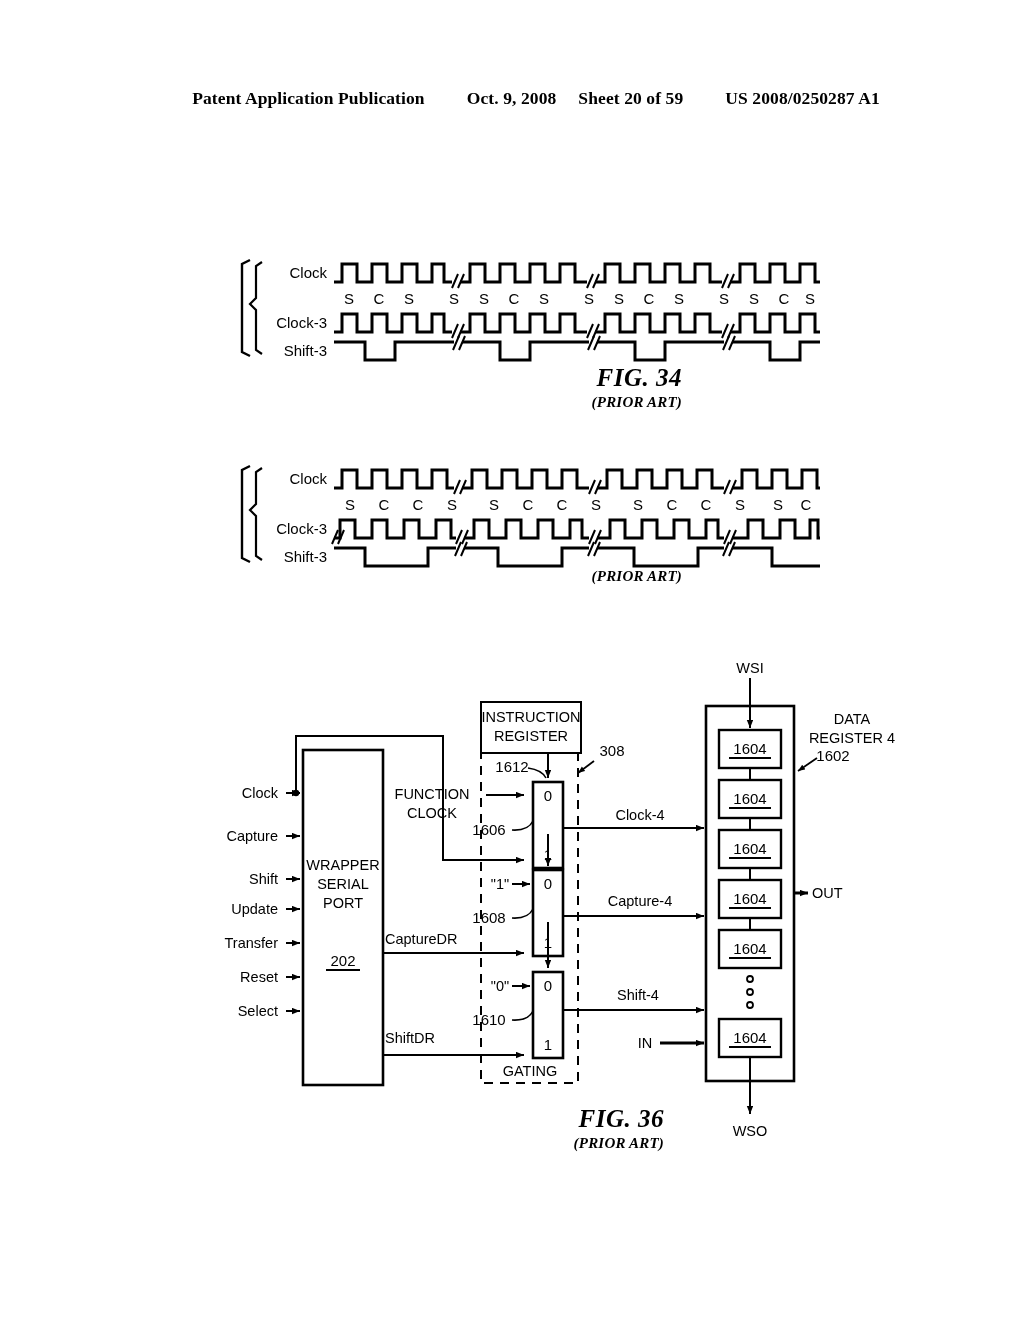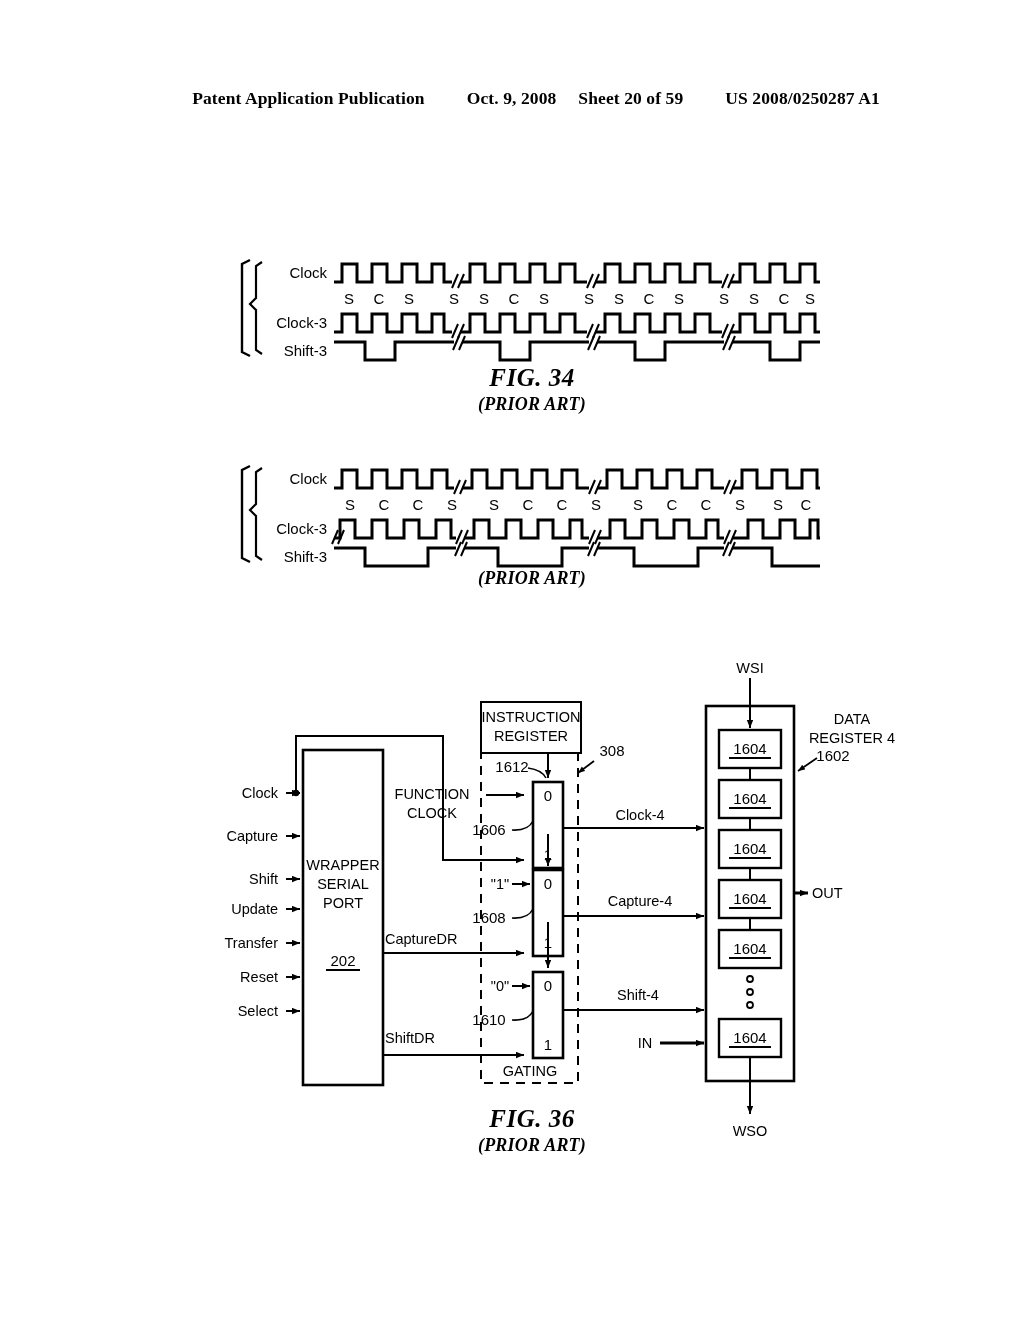--- a/index.html
+++ b/index.html
@@ -32,27 +32,27 @@
     white-space: nowrap;
     padding-left: 24px;
   }
   .hdr span { display: inline-block; vertical-align: baseline; }
   .hdr .gap-lg { width: 42px; display: inline-block; }
   .hdr .gap-md { width: 22px; display: inline-block; }
 
   
   .figcap {
     position: absolute;
-    text-align: center;
+    text-align: right;
     font-family: "Liberation Serif", serif;
     font-style: italic;
     font-weight: bold;
   }
   .figcap .num { font-size: 25px; letter-spacing: 0.5px; display: block; }
-  .figcap .pa  { font-size: 18px; letter-spacing: 0.2px; display: block; margin-top: 2px;}
+  .figcap .pa  { font-size: 15px; letter-spacing: 0.2px; display: block; margin-top: 2px;}
 
   
   .timing { position: absolute; }
   .timing svg { display: block; }
 
   .wlabel {
     font-family: "Liberation Sans", sans-serif;
     font-size: 15px;
     fill: #000;
   }
@@ -383,18 +383,18 @@
       <line x1="750" y1="409" x2="750" y2="433" stroke="#000" stroke-width="2"></line>
 
       <text class="bd-text" x="812" y="250">OUT</text>
       <line x1="794" y1="245" x2="808" y2="245" stroke="#000" stroke-width="3" marker-end="url(#arrow)"></line>
 
       <line x1="750" y1="433" x2="750" y2="466" stroke="#000" stroke-width="2" marker-end="url(#arrow)"></line>
       <text class="bd-text bd-text-mid" x="750" y="488">WSO</text>
     </svg>
   </div>
 
-  <div class="figcap" style="left:382px; top:1105px; width:300px;">
+  <div class="figcap" style="left:364px; top:1105px; width:300px;">
     <span class="num">FIG. 36</span>
     <span class="pa">(PRIOR ART)</span>
   </div>
 
 </div>
 
 </body></html>

